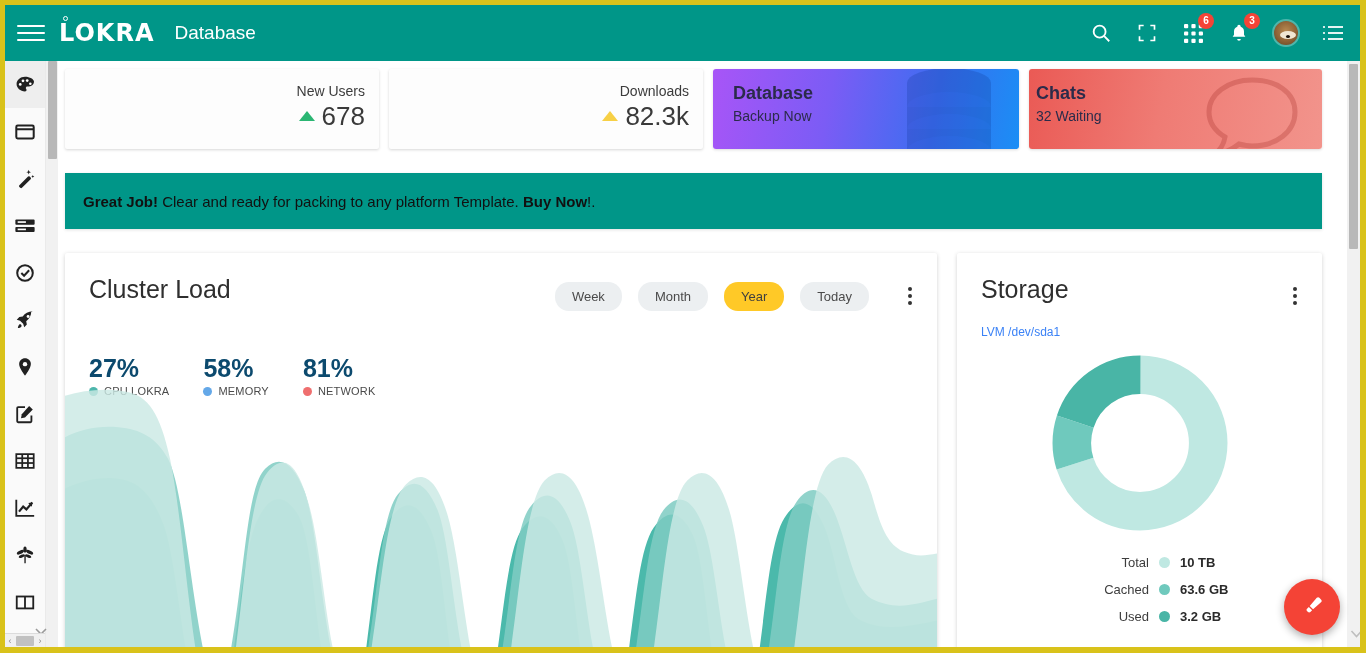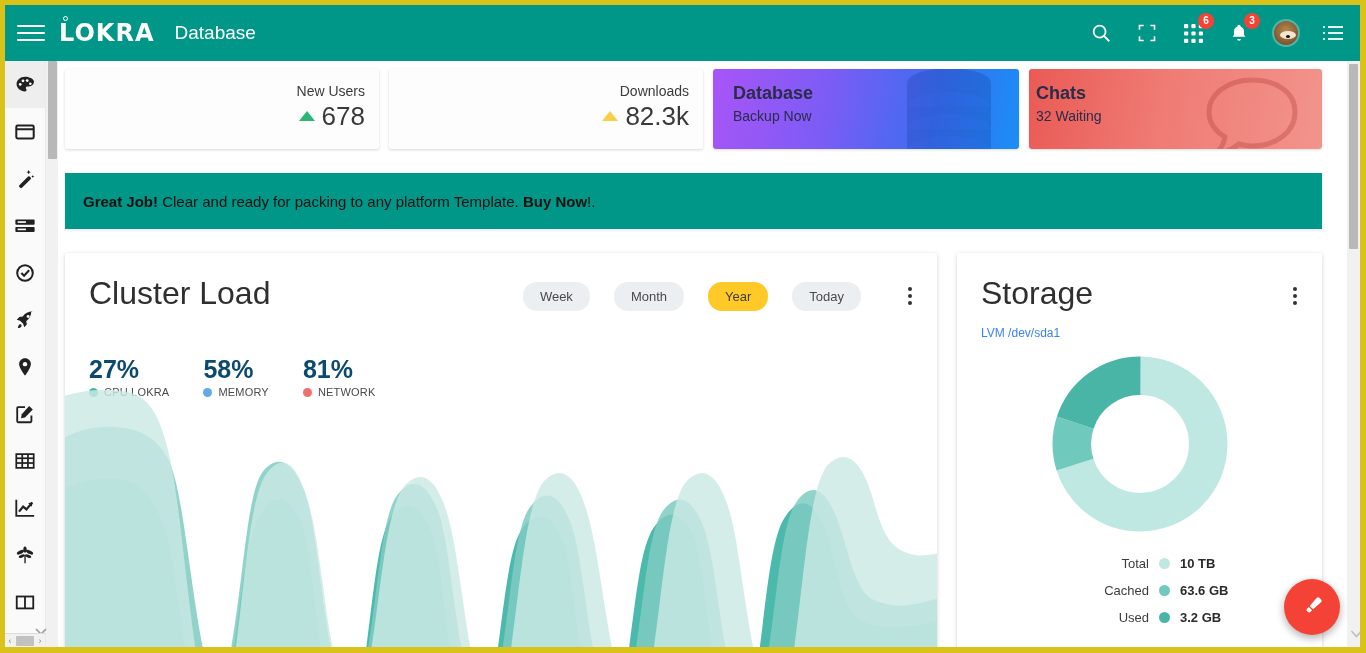--- a/index.html
+++ b/index.html
@@ -180,24 +180,24 @@
   
   .panels { display: flex; gap: 20px; padding: 24px 25px 0 7px; align-items: stretch; }
   .panel {
     background: #ffffff; border-radius: 2px; box-shadow: 0 1px 4px rgba(0,0,0,0.18);
     overflow: hidden; position: relative;
   }
   .panel.cluster { flex: 0 0 872px; height: 470px; }
   .panel.storage { flex: 1 1 auto; height: 470px; }
 
   .panel-head { display: flex; align-items: flex-start; padding: 22px 14px 0 24px; }
-  .panel-title { font-size: 32px; color: #2f2f2f; font-weight: 400; }
+  .panel-title { font-size: 25px; color: #2f2f2f; font-weight: 400; }
   .panel-sub { font-size: 12px; color: #3b82f6; font-weight: 400; margin-top: 14px; padding-left: 24px; }
 
-  .pills { margin-left: auto; display: flex; gap: 24px; align-items: center; padding-top: 6px; }
+  .pills { margin-left: auto; display: flex; gap: 16px; align-items: center; padding-top: 6px; }
   .pill {
     background: #eceff1; color: #4a4a4a; border-radius: 14px;
     padding: 7px 17px; font-size: 13px; cursor: pointer; border: none;
     font-family: "Liberation Sans", sans-serif;
   }
   .pill.active { background: #ffc927; color: #3f3f3f; }
   .kebab {
     width: 26px; height: 30px; margin-left: 12px; cursor: pointer;
     display: flex; flex-direction: column; align-items: center; justify-content: center; gap: 3px;
   }

